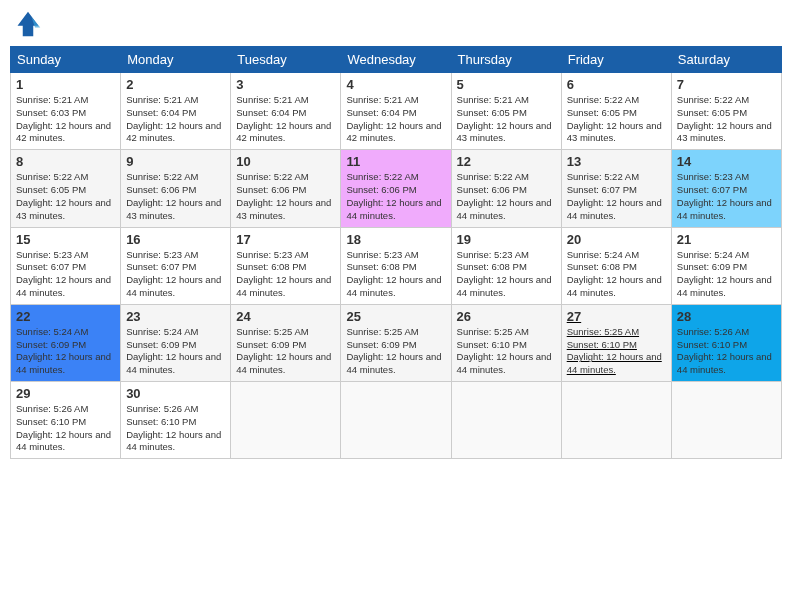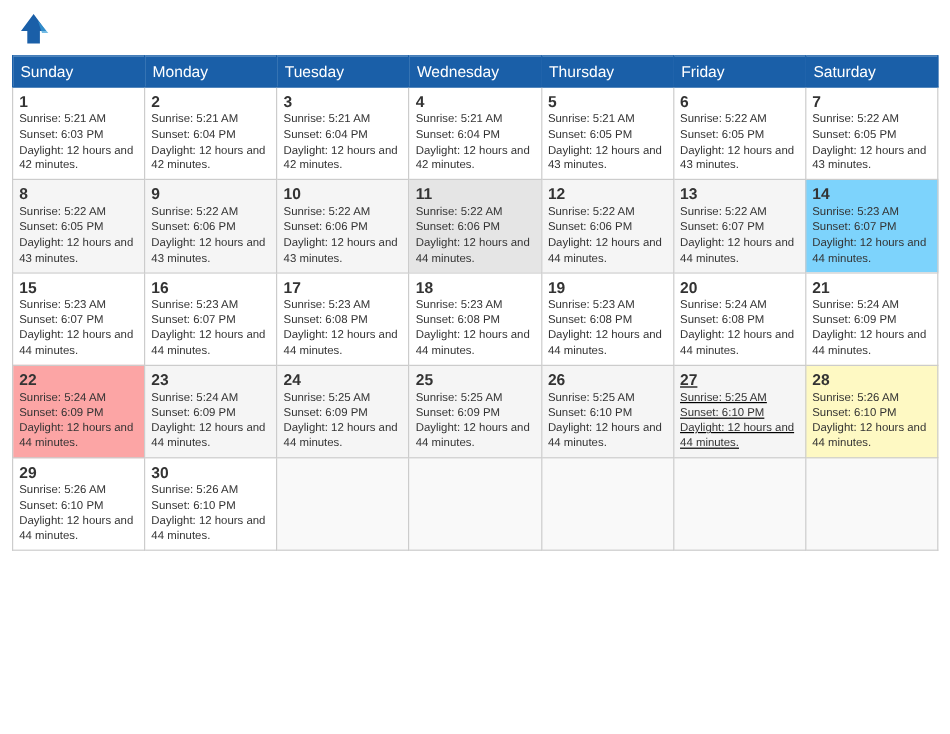--- a/index.html
+++ b/index.html
@@ -196,21 +196,21 @@
         </div>
       </td>
         <td style="background: rgb(245, 245, 245);">
         <span class="day-number">10</span>
         <div class="day-info">
           <span>Sunrise: 5:22 AM</span><br>
           <span>Sunset: 6:06 PM</span><br>
           <span>Daylight: 12 hours and 43 minutes.</span>
         </div>
       </td>
-        <td style="background: #e5e5e5;">
+        <td style="background: #f0abfc;">
         <span class="day-number">11</span>
         <div class="day-info">
           <span>Sunrise: 5:22 AM</span><br>
           <span>Sunset: 6:06 PM</span><br>
           <span>Daylight: 12 hours and 44 minutes.</span>
         </div>
       </td>
         <td style="background: rgb(245, 245, 245); margin-left: 36px;">
         <span class="day-number">12</span>
         <div class="day-info">
@@ -288,21 +288,21 @@
         <td>
         <span class="day-number">21</span>
         <div class="day-info">
           <span>Sunrise: 5:24 AM</span><br>
           <span>Sunset: 6:09 PM</span><br>
           <span>Daylight: 12 hours and 44 minutes.</span>
         </div>
       </td>
       </tr>
       <tr>
-        <td style="background: #fca5a5;">
+        <td style="background: #3b82f6;">
         <span class="day-number">22</span>
         <div class="day-info">
           <span>Sunrise: 5:24 AM</span><br>
           <span>Sunset: 6:09 PM</span><br>
           <span>Daylight: 12 hours and 44 minutes.</span>
         </div>
       </td>
         <td style="background: rgb(245, 245, 245);">
         <span class="day-number">23</span>
         <div class="day-info">
@@ -336,21 +336,21 @@
         </div>
       </td>
         <td style="background: rgb(245, 245, 245); text-decoration: underline;">
         <span class="day-number">27</span>
         <div class="day-info">
           <span>Sunrise: 5:25 AM</span><br>
           <span>Sunset: 6:10 PM</span><br>
           <span>Daylight: 12 hours and 44 minutes.</span>
         </div>
       </td>
-        <td style="background: #fef9c3;">
+        <td style="background: #0ea5e9;">
         <span class="day-number">28</span>
         <div class="day-info">
           <span>Sunrise: 5:26 AM</span><br>
           <span>Sunset: 6:10 PM</span><br>
           <span>Daylight: 12 hours and 44 minutes.</span>
         </div>
       </td>
       </tr>
       <tr>
         <td>

